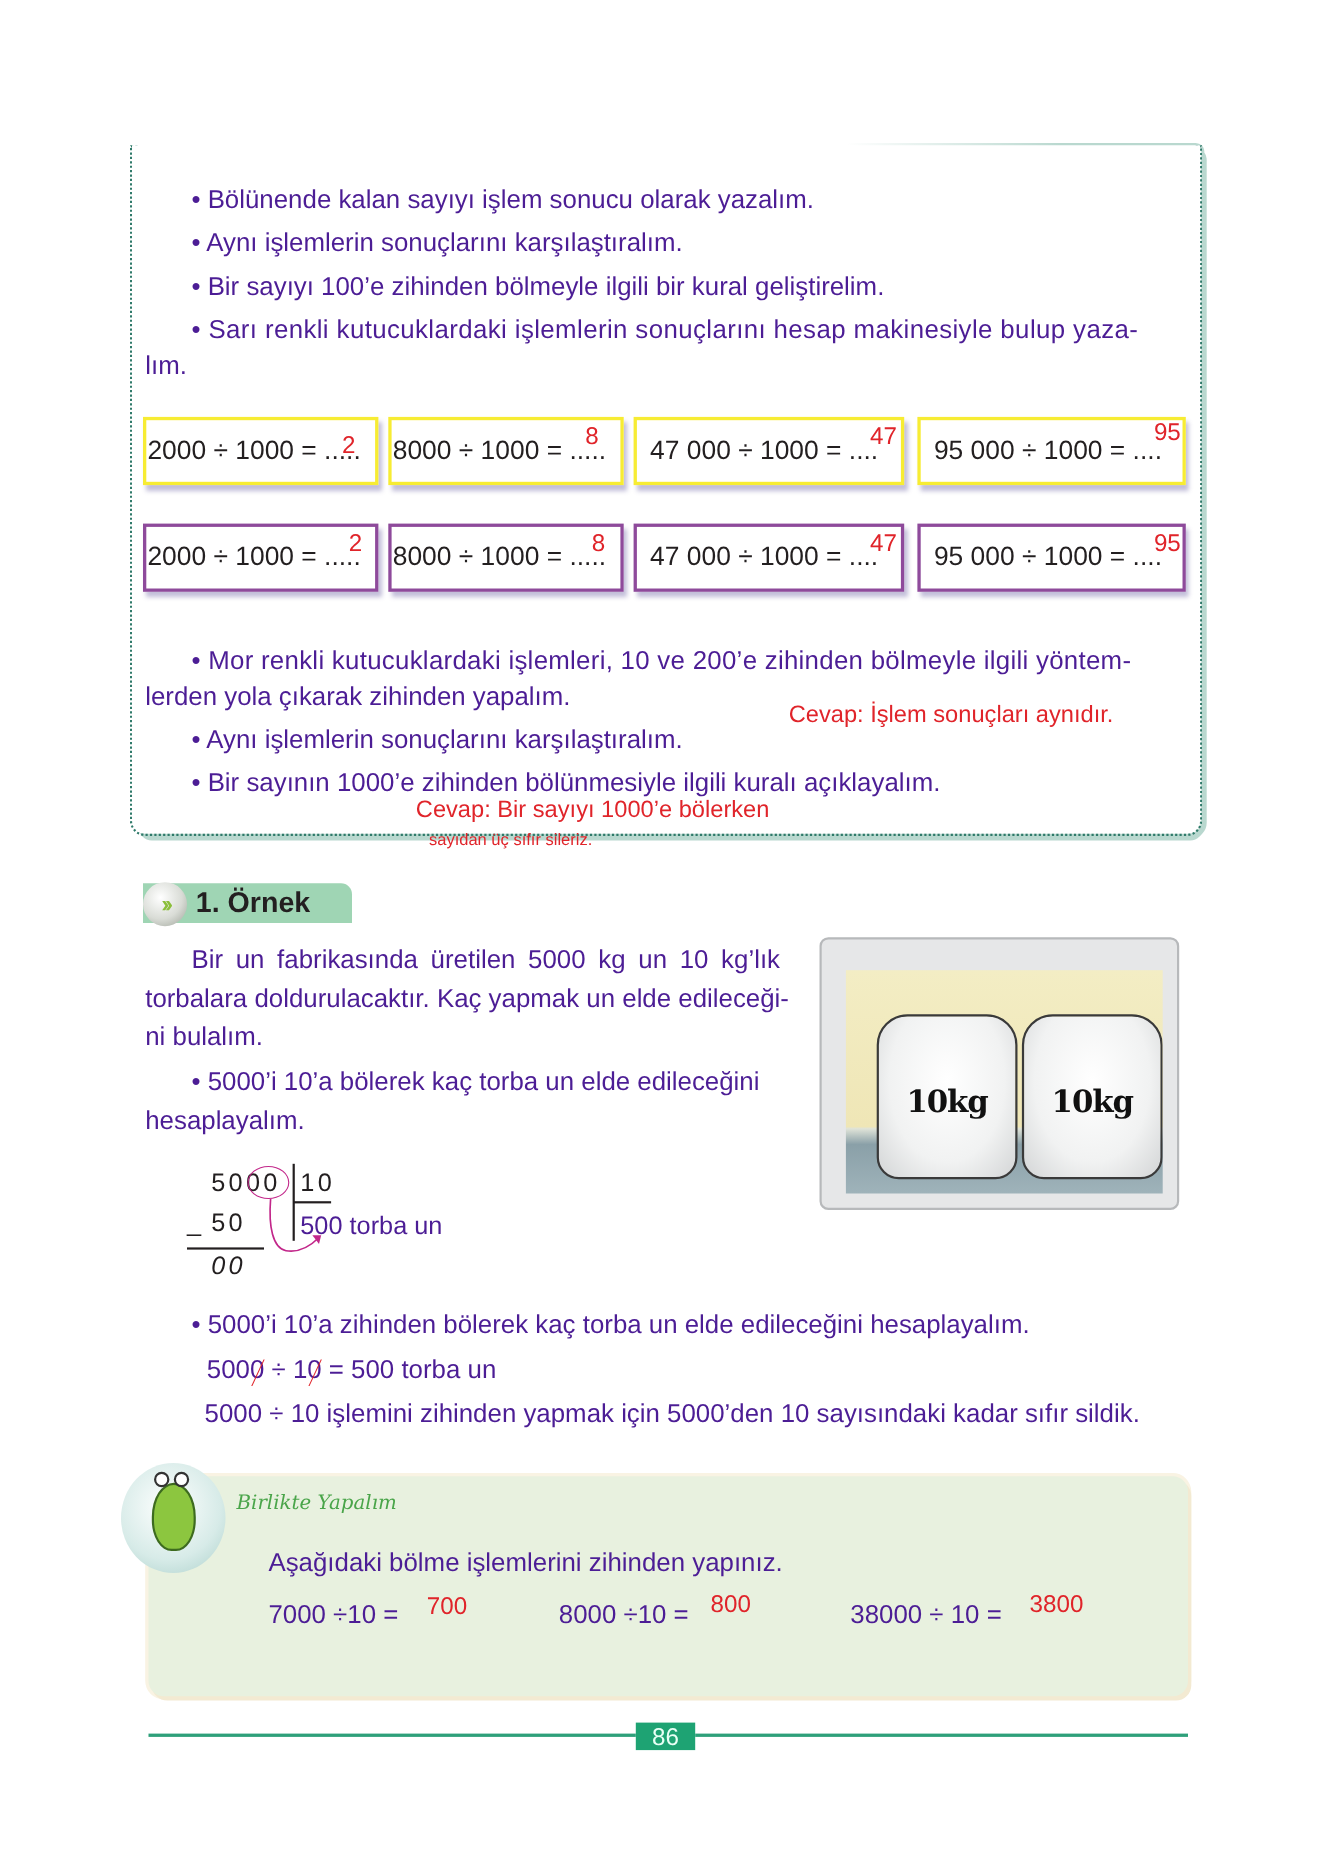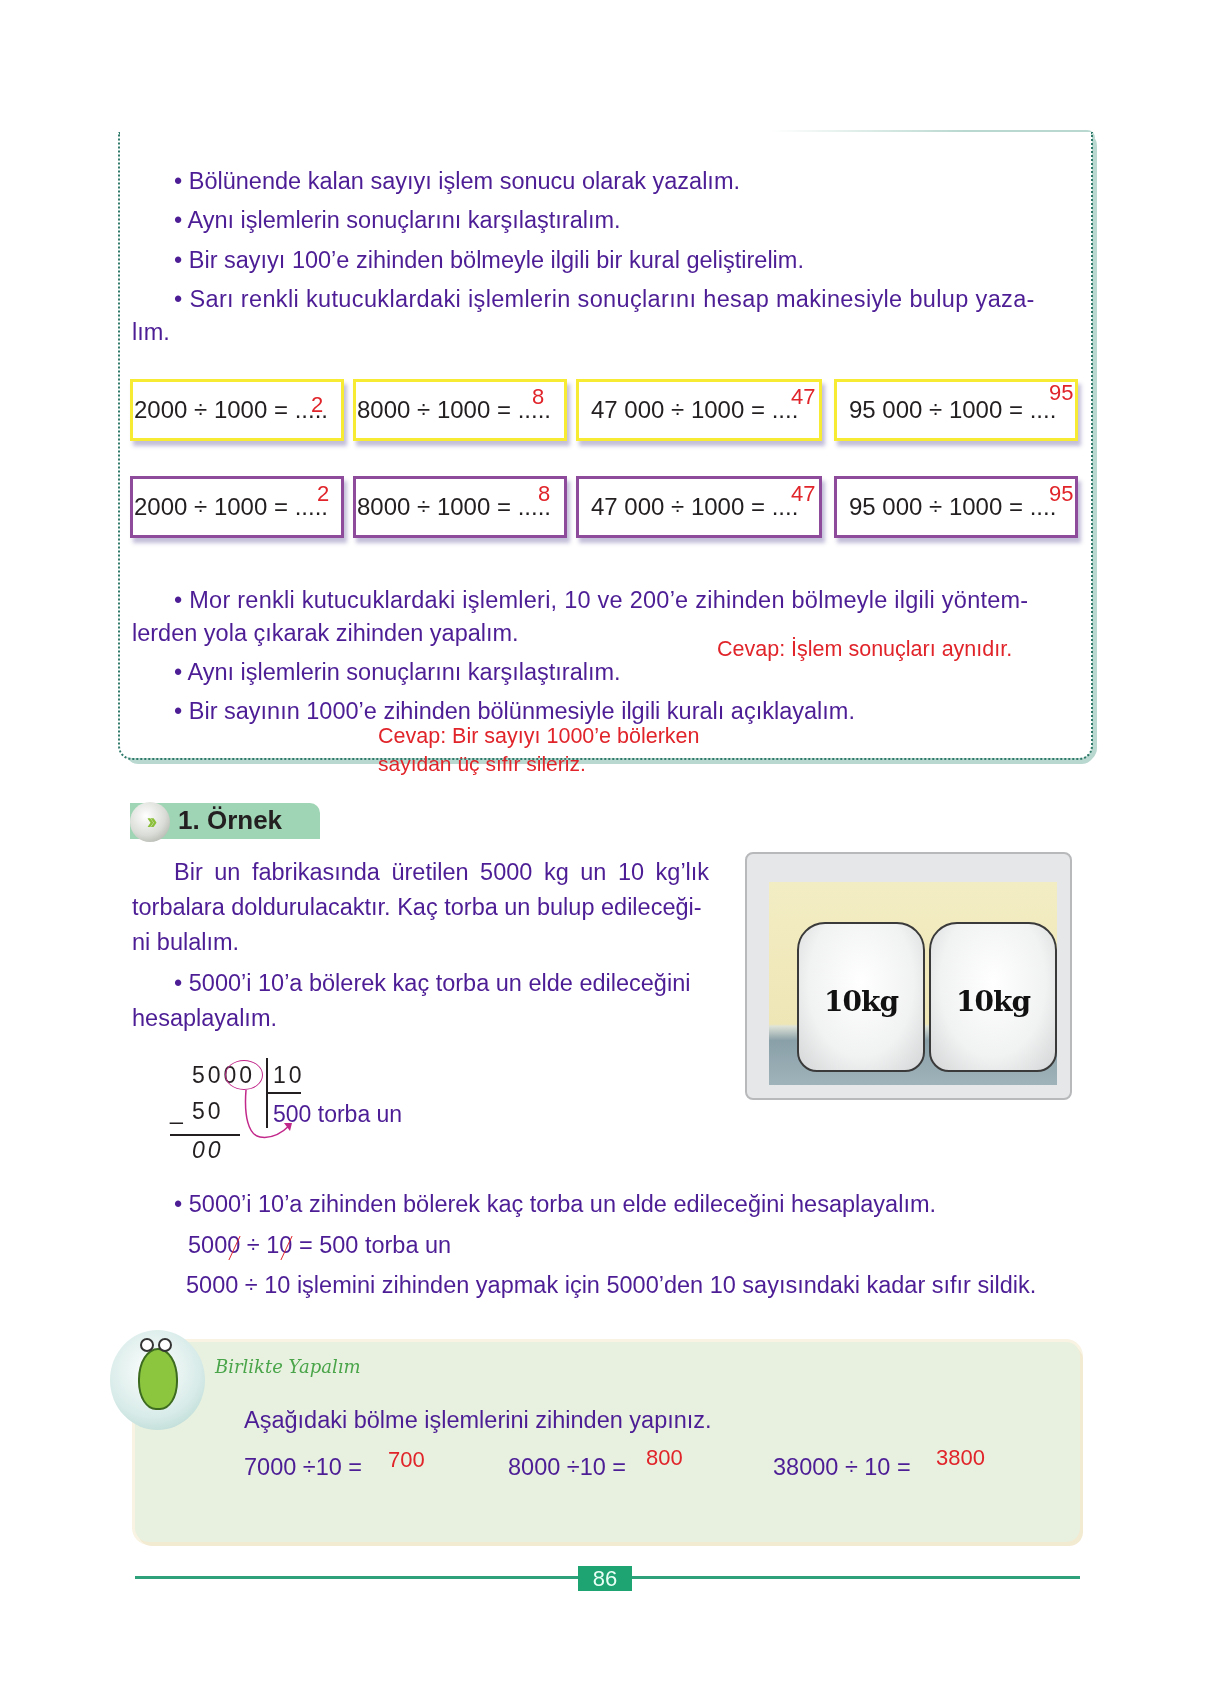--- a/index.html
+++ b/index.html
@@ -153,28 +153,28 @@
   <span class="expr" style="padding-left:12px;">95 000 ÷ 1000 = ....</span>
   <span class="ans" style="left:212px;">95</span>
 </div>
 
 <div class="abs txt" style="left:174px; top:583px; letter-spacing:0.25px;">• Mor renkli kutucuklardaki işlemleri, 10 ve 200’e zihinden bölmeyle ilgili yöntem-</div>
 <div class="abs txt" style="left:132px; top:616px;">lerden yola çıkarak zihinden yapalım.</div>
 <div class="abs txt red" style="left:717px; top:632px; font-size:21.5px;">Cevap: İşlem sonuçları aynıdır.</div>
 <div class="abs txt" style="left:174px; top:655px;">• Aynı işlemlerin sonuçlarını karşılaştıralım.</div>
 <div class="abs txt" style="left:174px; top:694px;">• Bir sayının 1000’e zihinden bölünmesiyle ilgili kuralı açıklayalım.</div>
 <div class="abs txt red" style="left:378px; top:722px; font-size:21.5px; line-height:28px;">Cevap: Bir sayıyı 1000’e bölerken</div>
-<div class="abs txt red" style="left:378px; top:750px; font-size:21px; line-height:28px;">sayıdan üç sıfır sileriz.</div>
+<div class="abs txt red" style="left:390px; top:750px; font-size:15px; line-height:28px;">sayıdan üç sıfır sileriz.</div>
 
 <div class="ornek"></div>
 <div class="ornek-icon">››</div>
 <div class="ornek-label">1. Örnek</div>
 
 <div class="abs txt" style="left:174px; top:855px; word-spacing:5px;">Bir un fabrikasında üretilen 5000 kg un 10 kg’lık</div>
-<div class="abs txt" style="left:132px; top:890px;">torbalara doldurulacaktır. Kaç torba un bulup edileceği-</div>
+<div class="abs txt" style="left:132px; top:890px;">torbalara doldurulacaktır. Kaç yapmak un elde edileceği-</div>
 <div class="abs txt" style="left:132px; top:925px;">ni bulalım.</div>
 <div class="abs txt" style="left:174px; top:966px;">• 5000’i 10’a bölerek kaç torba un elde edileceğini</div>
 <div class="abs txt" style="left:132px; top:1001px;">hesaplayalım.</div>
 
 <div class="picframe">
   <div class="picinner">
     <div class="bag" style="left:28px;">
         <span>10kg</span>
       </div>
     <div class="bag" style="left:160px;">

